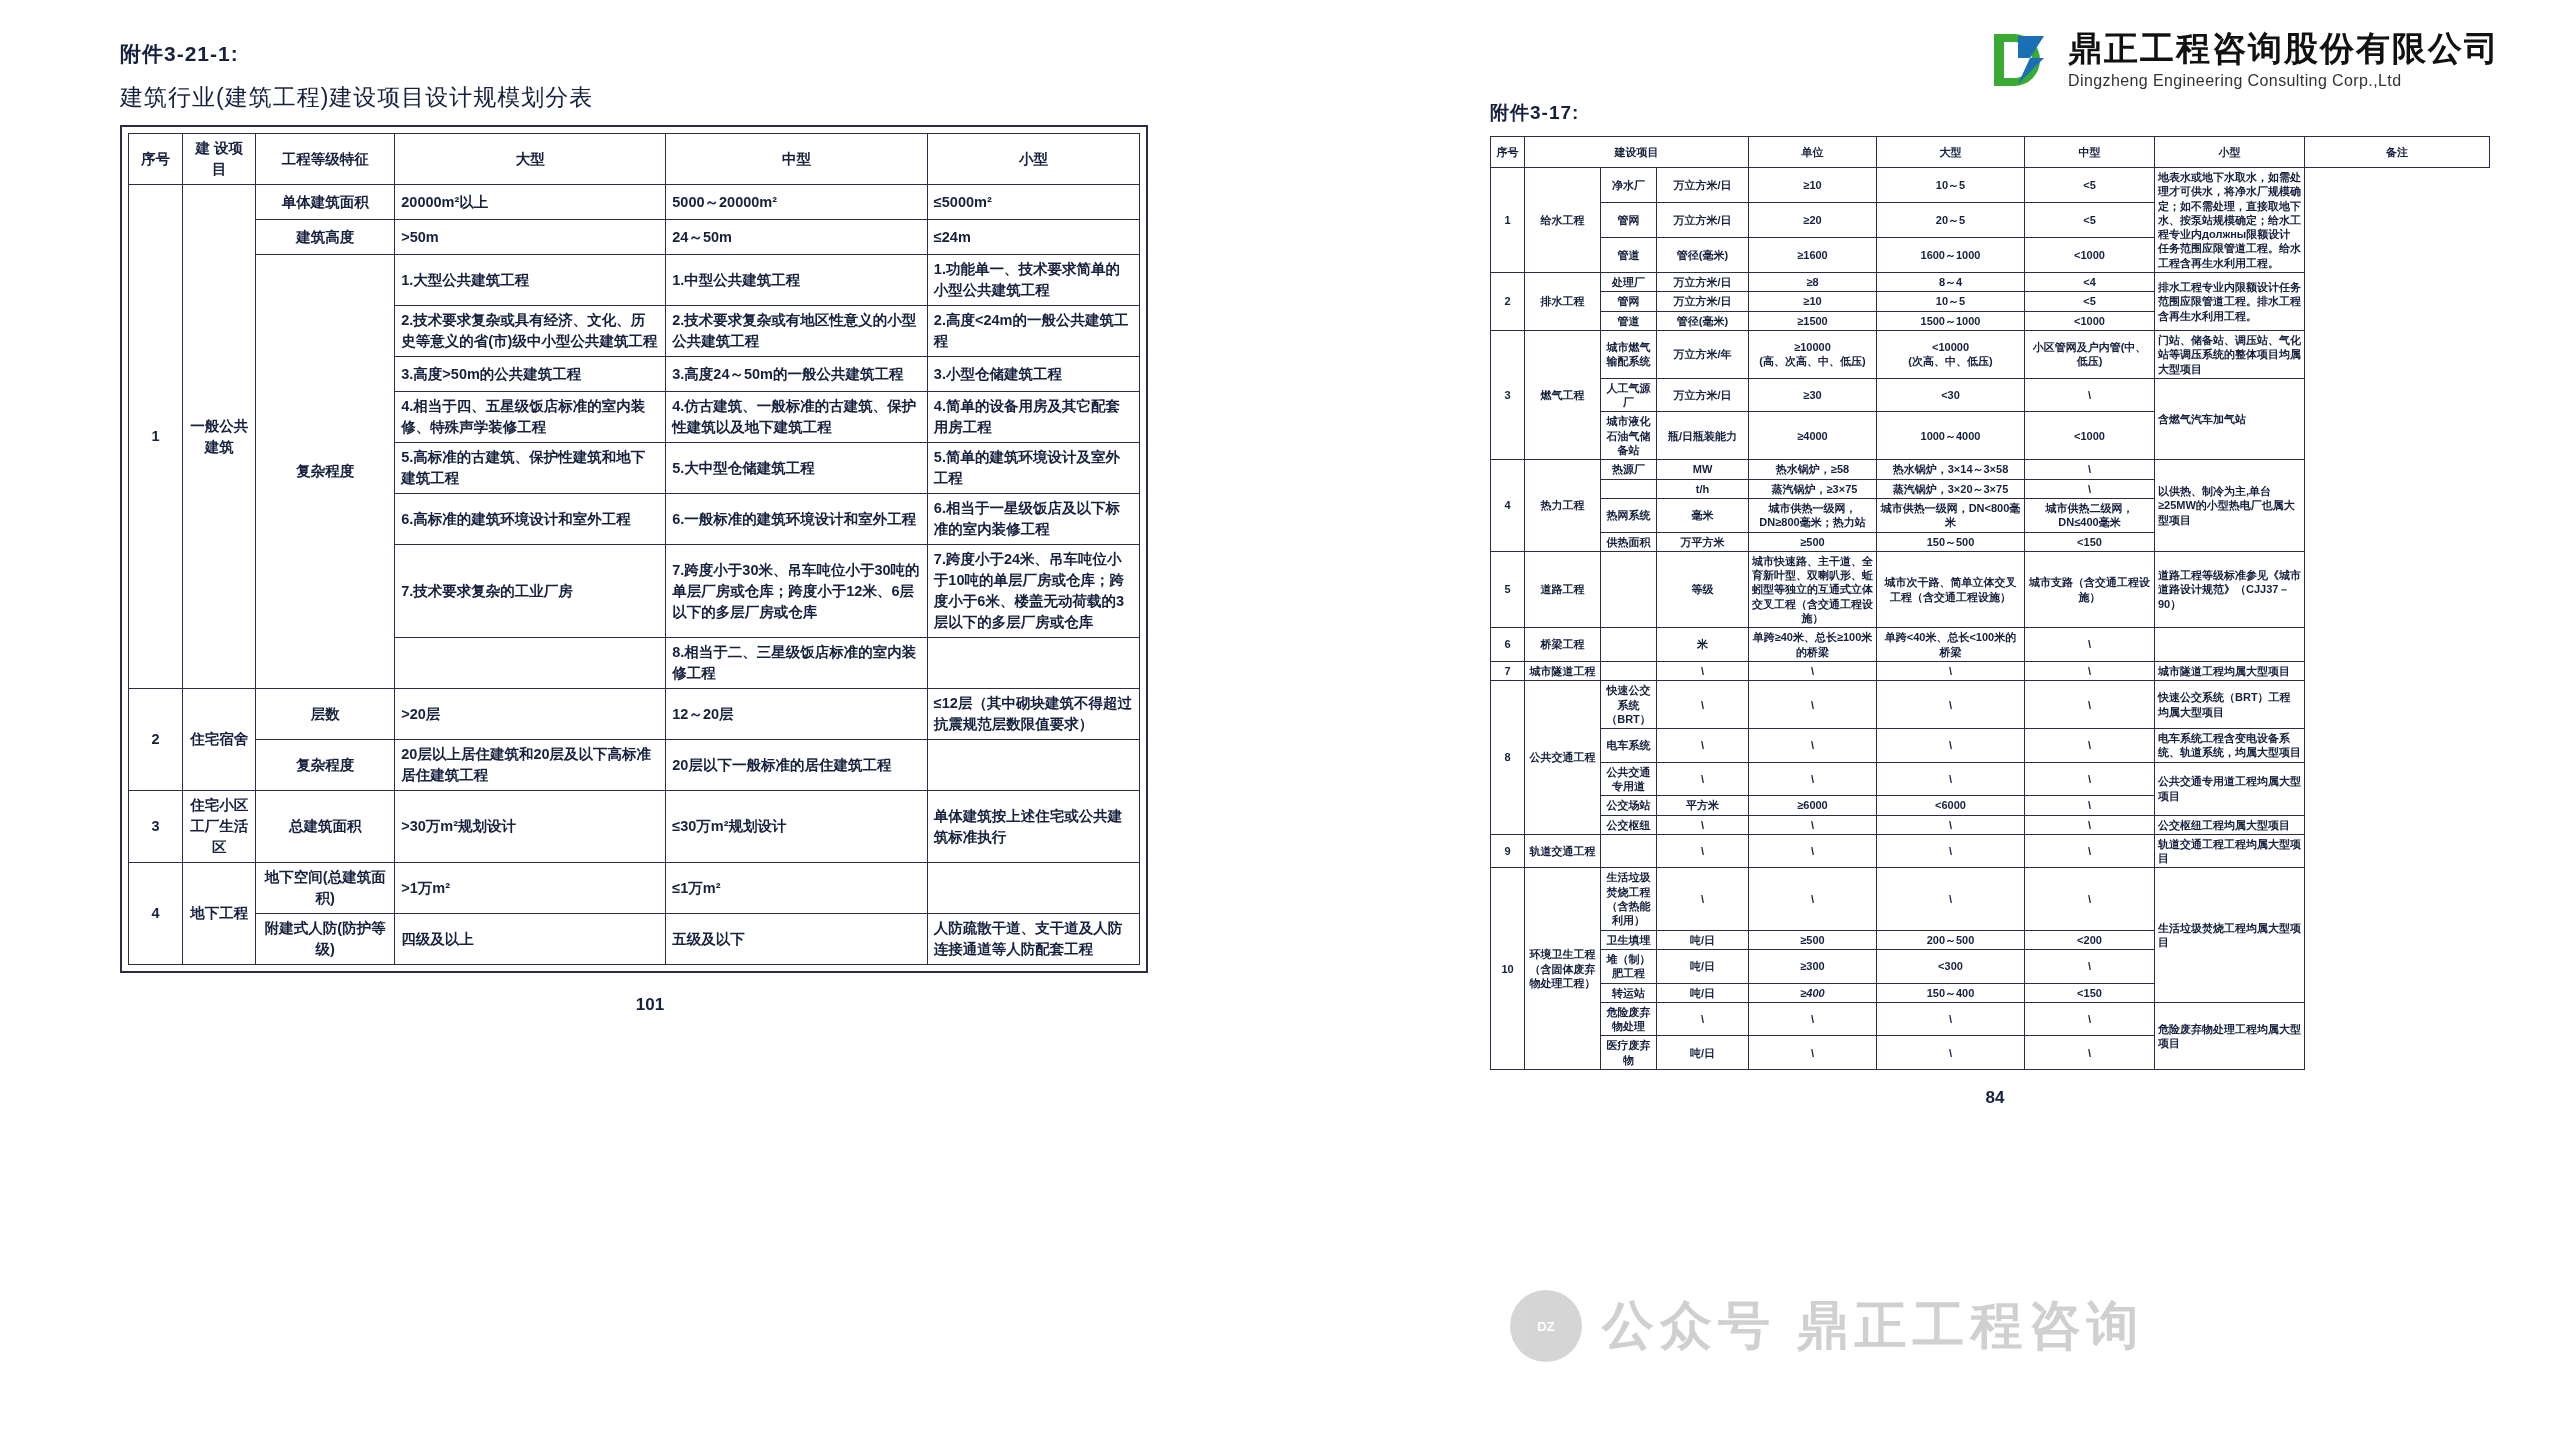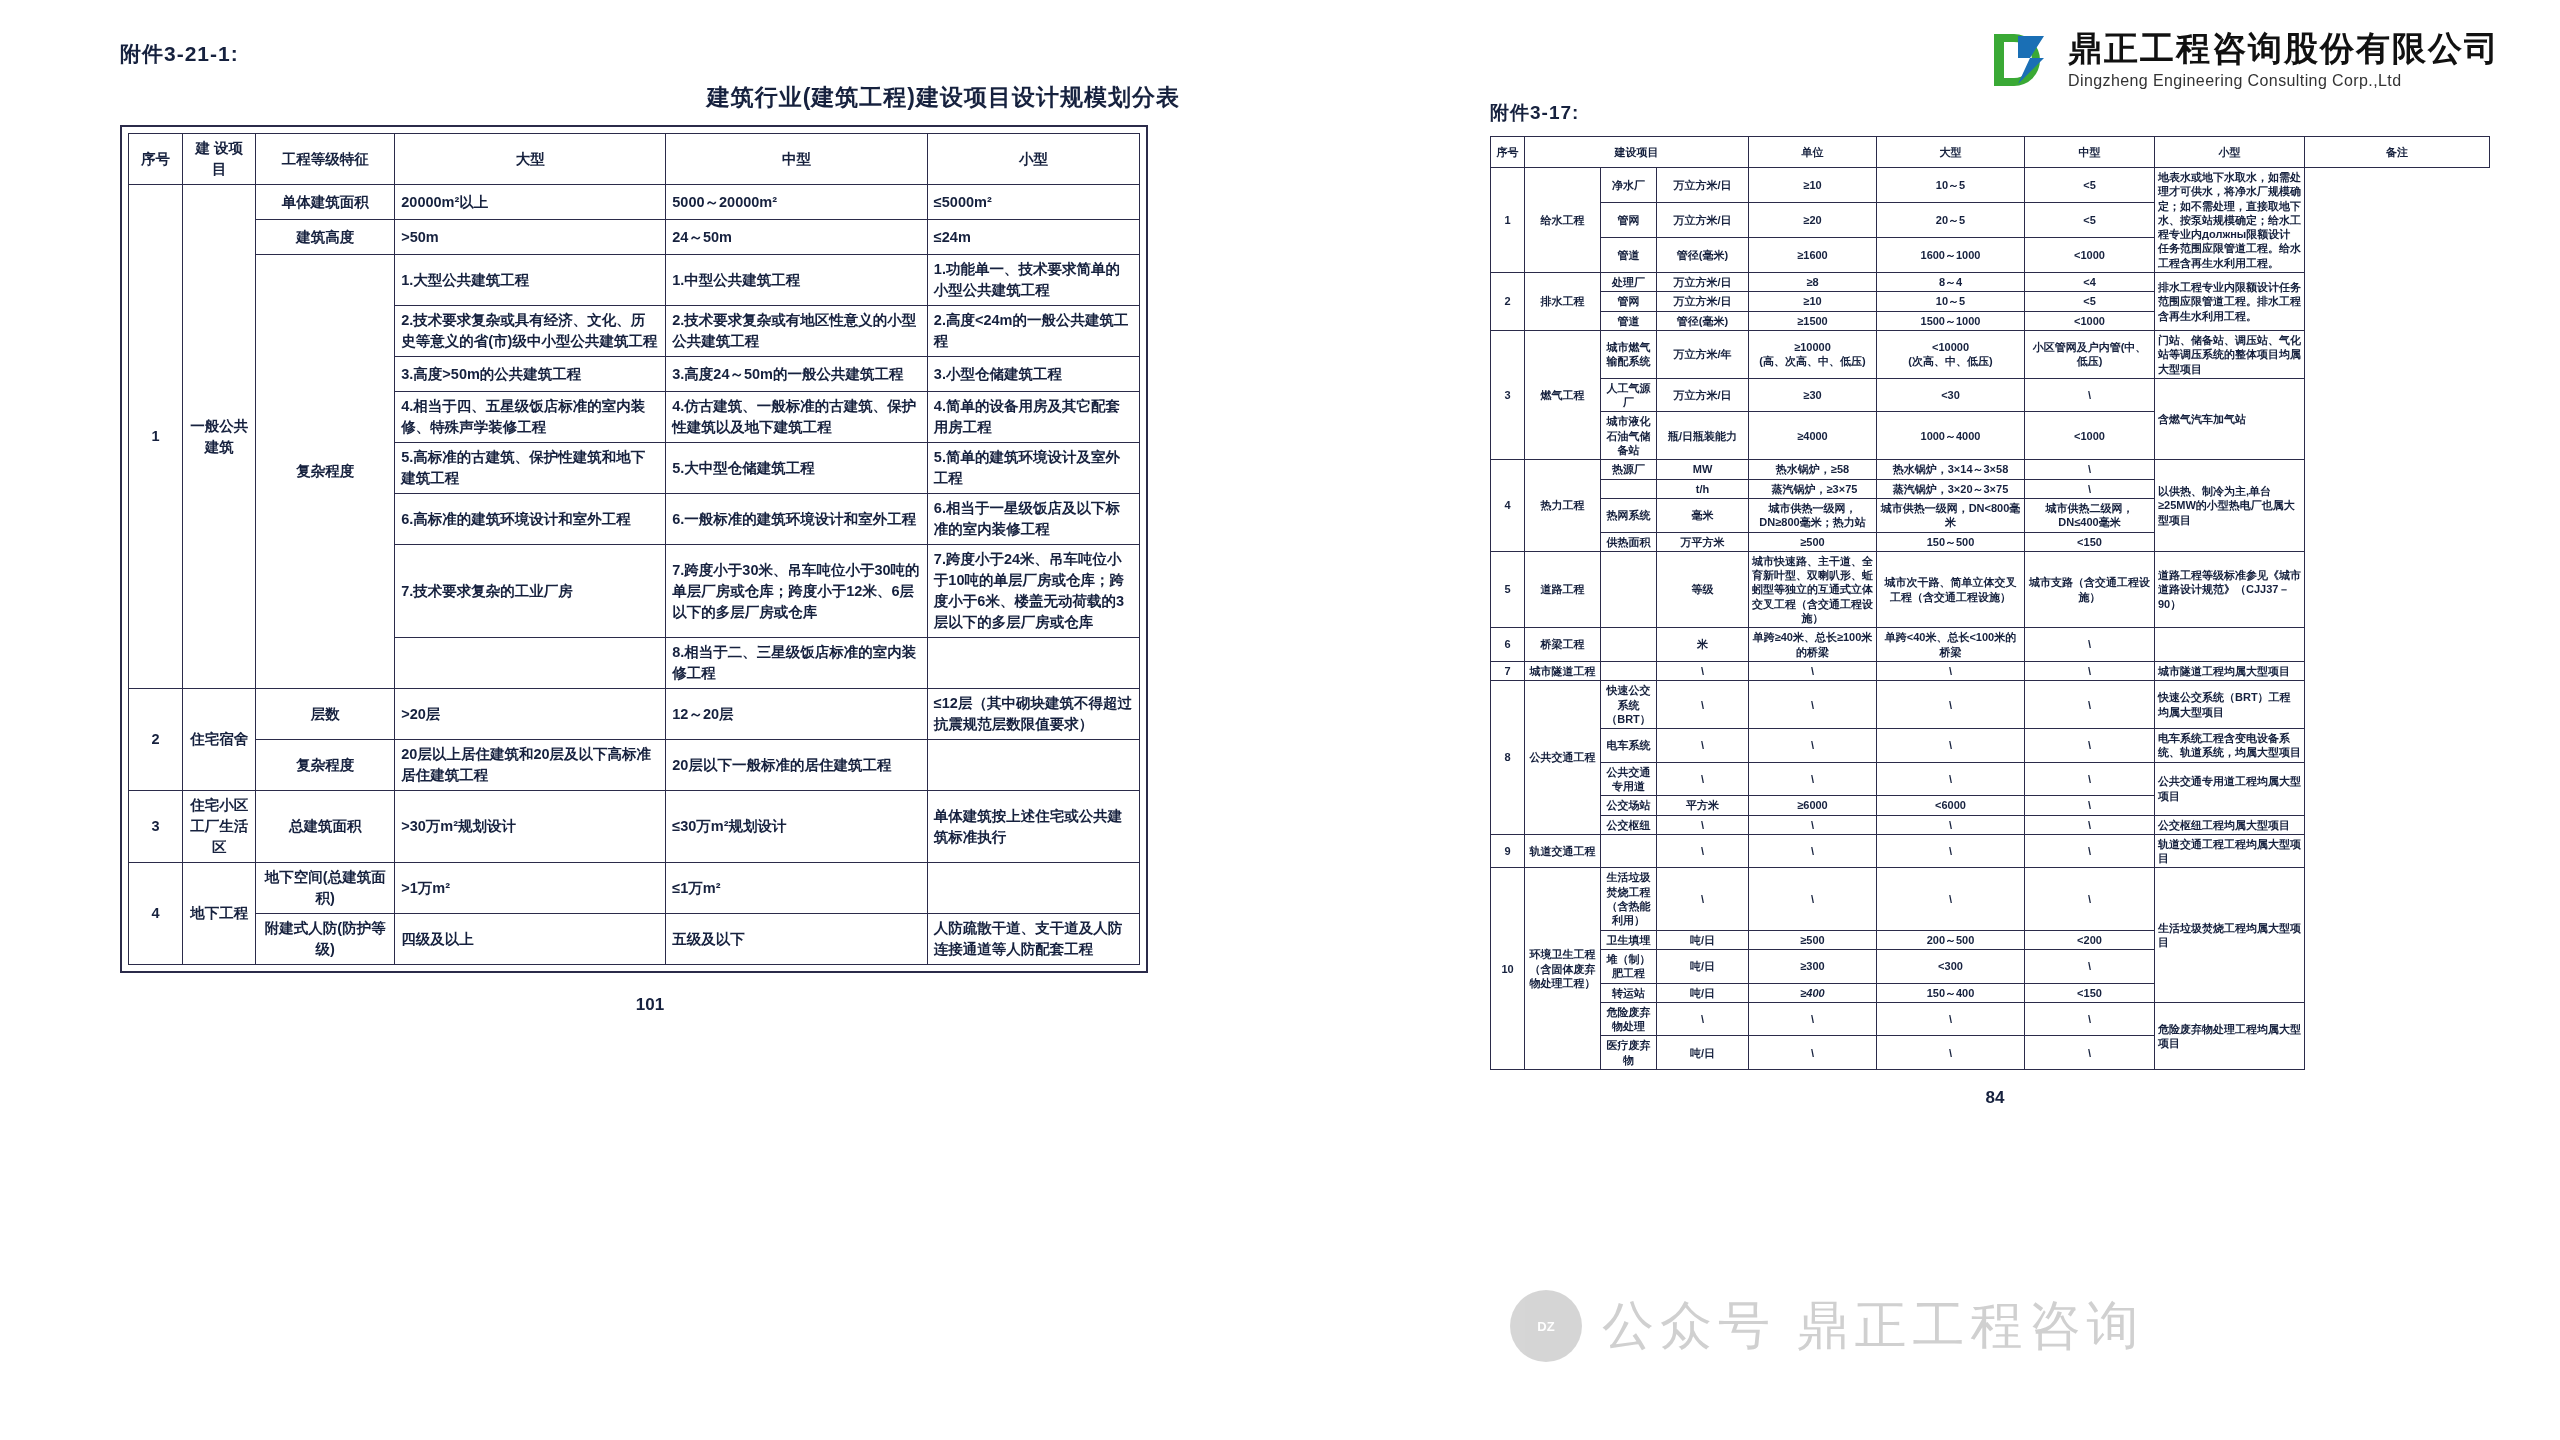--- a/index.html
+++ b/index.html
@@ -31,22 +31,22 @@
   }
   .attach-label {
     font-size: 21px;
     font-weight: bold;
     letter-spacing: 1px;
     color: #16213e;
     margin-bottom: 14px;
   }
   .doc-title {
     font-size: 23px;
-    font-weight: bold;
-    text-align: right;
+    font-weight: normal;
+    text-align: left;
     color: #16213e;
     margin: 0 0 12px 0;
     letter-spacing: 1px;
   }
 
   table.grid {
     border-collapse: collapse;
     table-layout: fixed;
     color: #16213e;
   }
@@ -137,21 +137,21 @@
     width: 72px; height: 72px;
     border-radius: 50%;
     background: #8a8a8a;
     display: flex; align-items: center; justify-content: center;
     color: #fff;
     font-size: 13px;
     font-weight: bold;
   }
   .wm-text {
     font-size: 52px;
-    font-weight: normal;
+    font-weight: bold;
     color: #7a7a7a;
     letter-spacing: 6px;
   }
 </style>
 </head>
 <body>
 
 <div class="page">
 
   <div class="logo-wrap">

